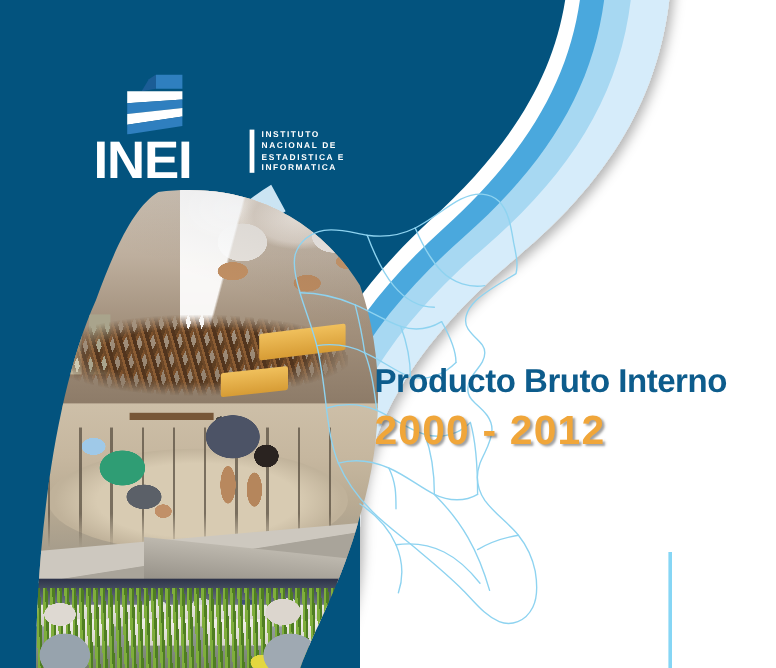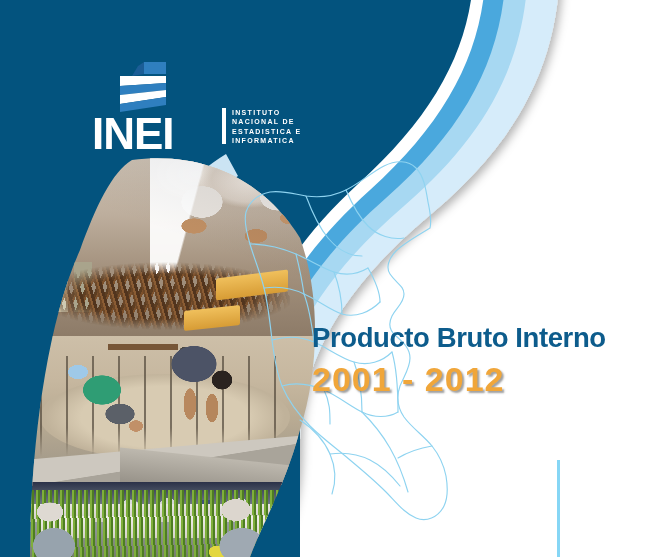--- a/index.html
+++ b/index.html
@@ -183,41 +183,41 @@
     position:absolute;left:110px;top:10px;width:150px;height:30px;
     background:
       radial-gradient(ellipse 14px 12px at 20px 16px,#efefef 0 70%,rgba(0,0,0,0) 72%),
       radial-gradient(ellipse 12px 11px at 58px 14px,#e8e8e8 0 70%,rgba(0,0,0,0) 72%),
       radial-gradient(ellipse 13px 12px at 96px 16px,#3a4a7a 0 70%,rgba(0,0,0,0) 72%),
       radial-gradient(ellipse 12px 11px at 130px 14px,#efefef 0 70%,rgba(0,0,0,0) 72%);
     opacity:.85;
   }
 
   
-  .logo{position:absolute;left:92px;top:62px;width:150px;height:88px;}
+  .logo{position:absolute;left:78px;top:62px;width:150px;height:88px;}
   .logo-mark{position:absolute;left:22px;top:0;width:56px;height:50px;}
   .logo-inei{
     position:absolute;left:0;top:50px;
     font-size:44px;font-weight:bold;letter-spacing:-1px;color:#ffffff;
     line-height:1;font-family:"Liberation Sans", sans-serif;
   }
   .logo-rule{position:absolute;left:130px;top:46px;width:4px;height:36px;background:#ffffff;}
   .logo-sub{
     position:absolute;left:140px;top:46px;width:88px;
     color:#ffffff;font-size:7px;line-height:9.4px;
     letter-spacing:1.3px;font-weight:bold;
     font-family:"Liberation Sans", sans-serif;
   }
   .logo-sub div{white-space:nowrap;}
 
   
   .title-wrap{position:absolute;left:312px;top:303px;width:330px;}
   .t-line1{
     font-size:27.5px;font-weight:bold;color:#0d5c8c;
-    letter-spacing:-.4px;line-height:1.12;white-space:nowrap;margin-top:20px;
+    letter-spacing:-.4px;line-height:1.12;white-space:nowrap;
   }
   .t-line2{
     font-size:27.5px;line-height:1.16;white-space:nowrap;color:#0d5c8c;
     margin-top:1px;
   }
   .t-por{font-style:italic;font-weight:normal;font-size:24px;letter-spacing:0px;}
   .t-dep{font-weight:bold;letter-spacing:-.4px;}
   .t-years{
     margin-top:6px;
     font-size:34px;font-weight:bold;color:#f0a63a;
@@ -397,18 +397,18 @@
     <div class="logo-sub">
       <div>INSTITUTO</div>
       <div>NACIONAL DE</div>
       <div>ESTADISTICA E</div>
       <div>INFORMATICA</div>
     </div>
   </div>
 
   <div class="title-wrap">
     <div class="t-line1">Producto Bruto Interno</div>
-    <div class="t-years">2001 - 2012</div>
+    <div class="t-years">2000 - 2012</div>
   </div>
 
   <div class="accent-rule"></div>
 
 </div>
 
 </body></html>

